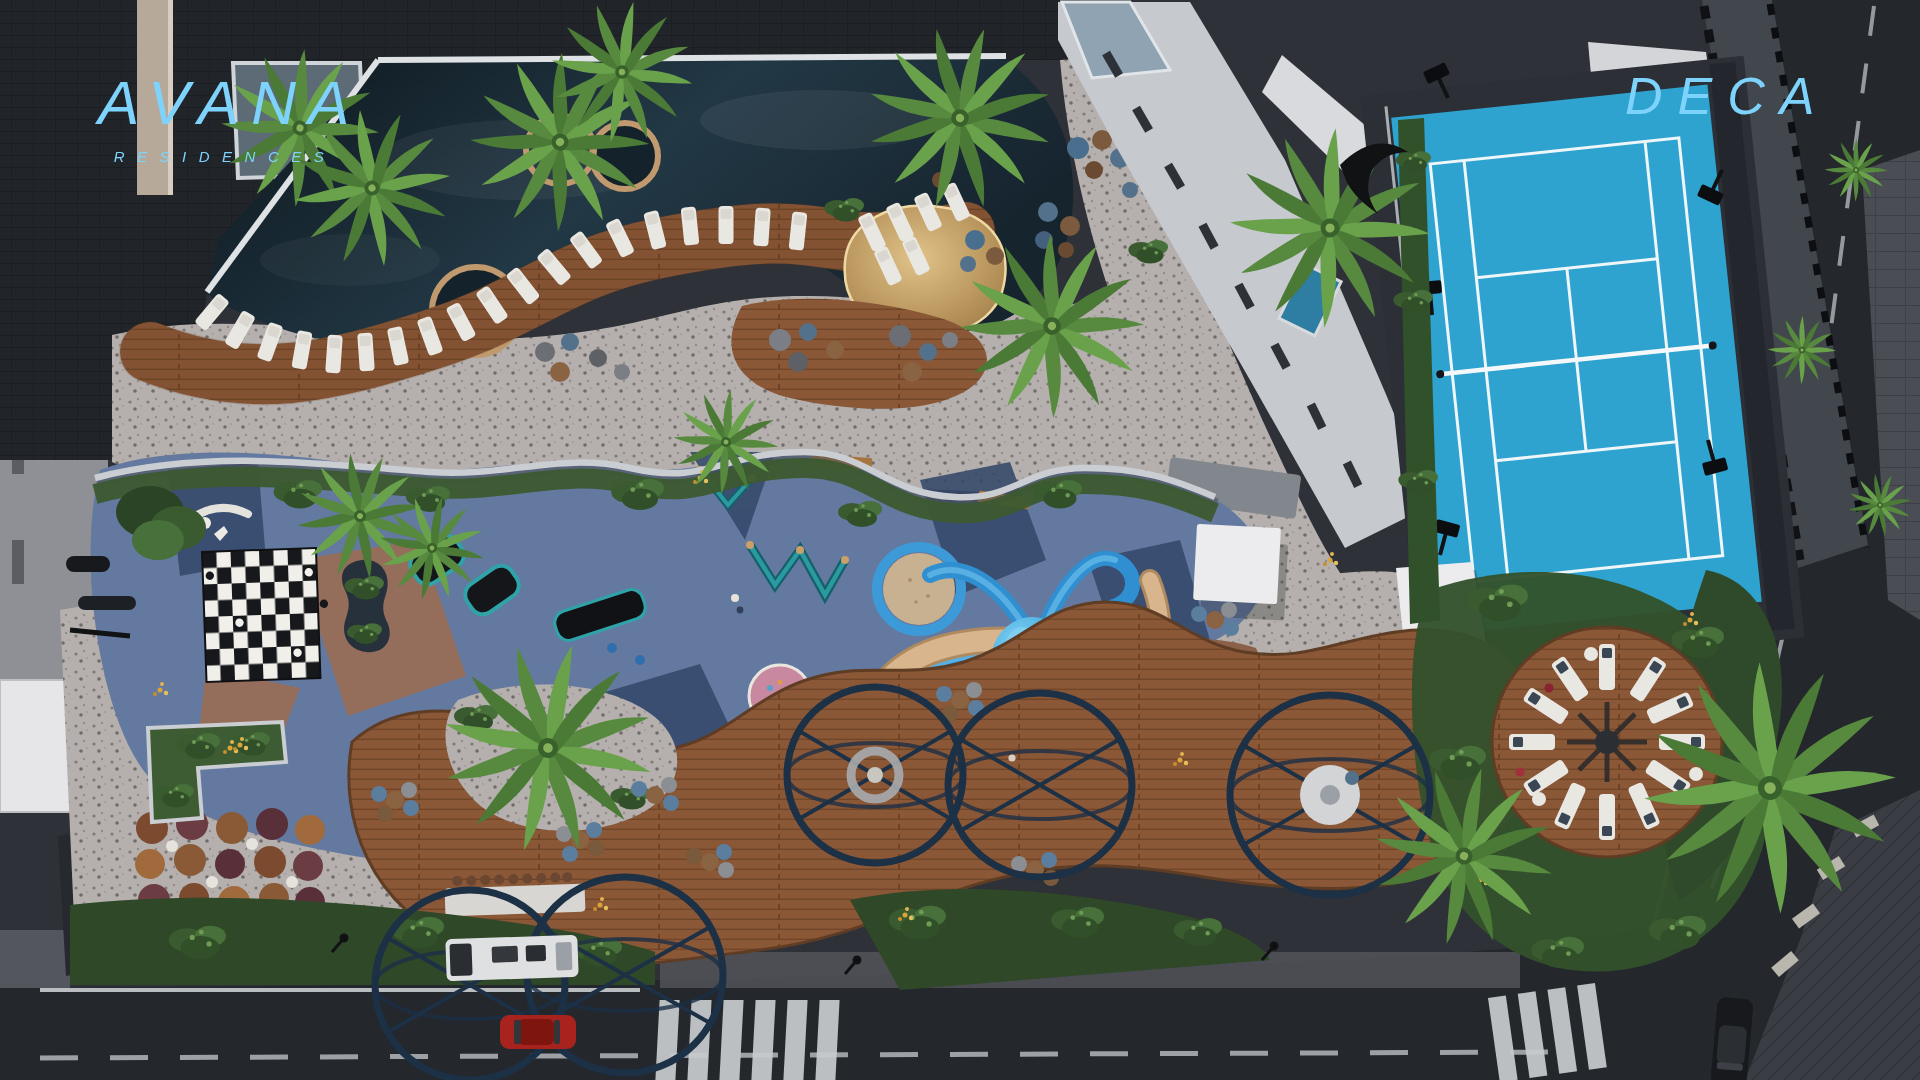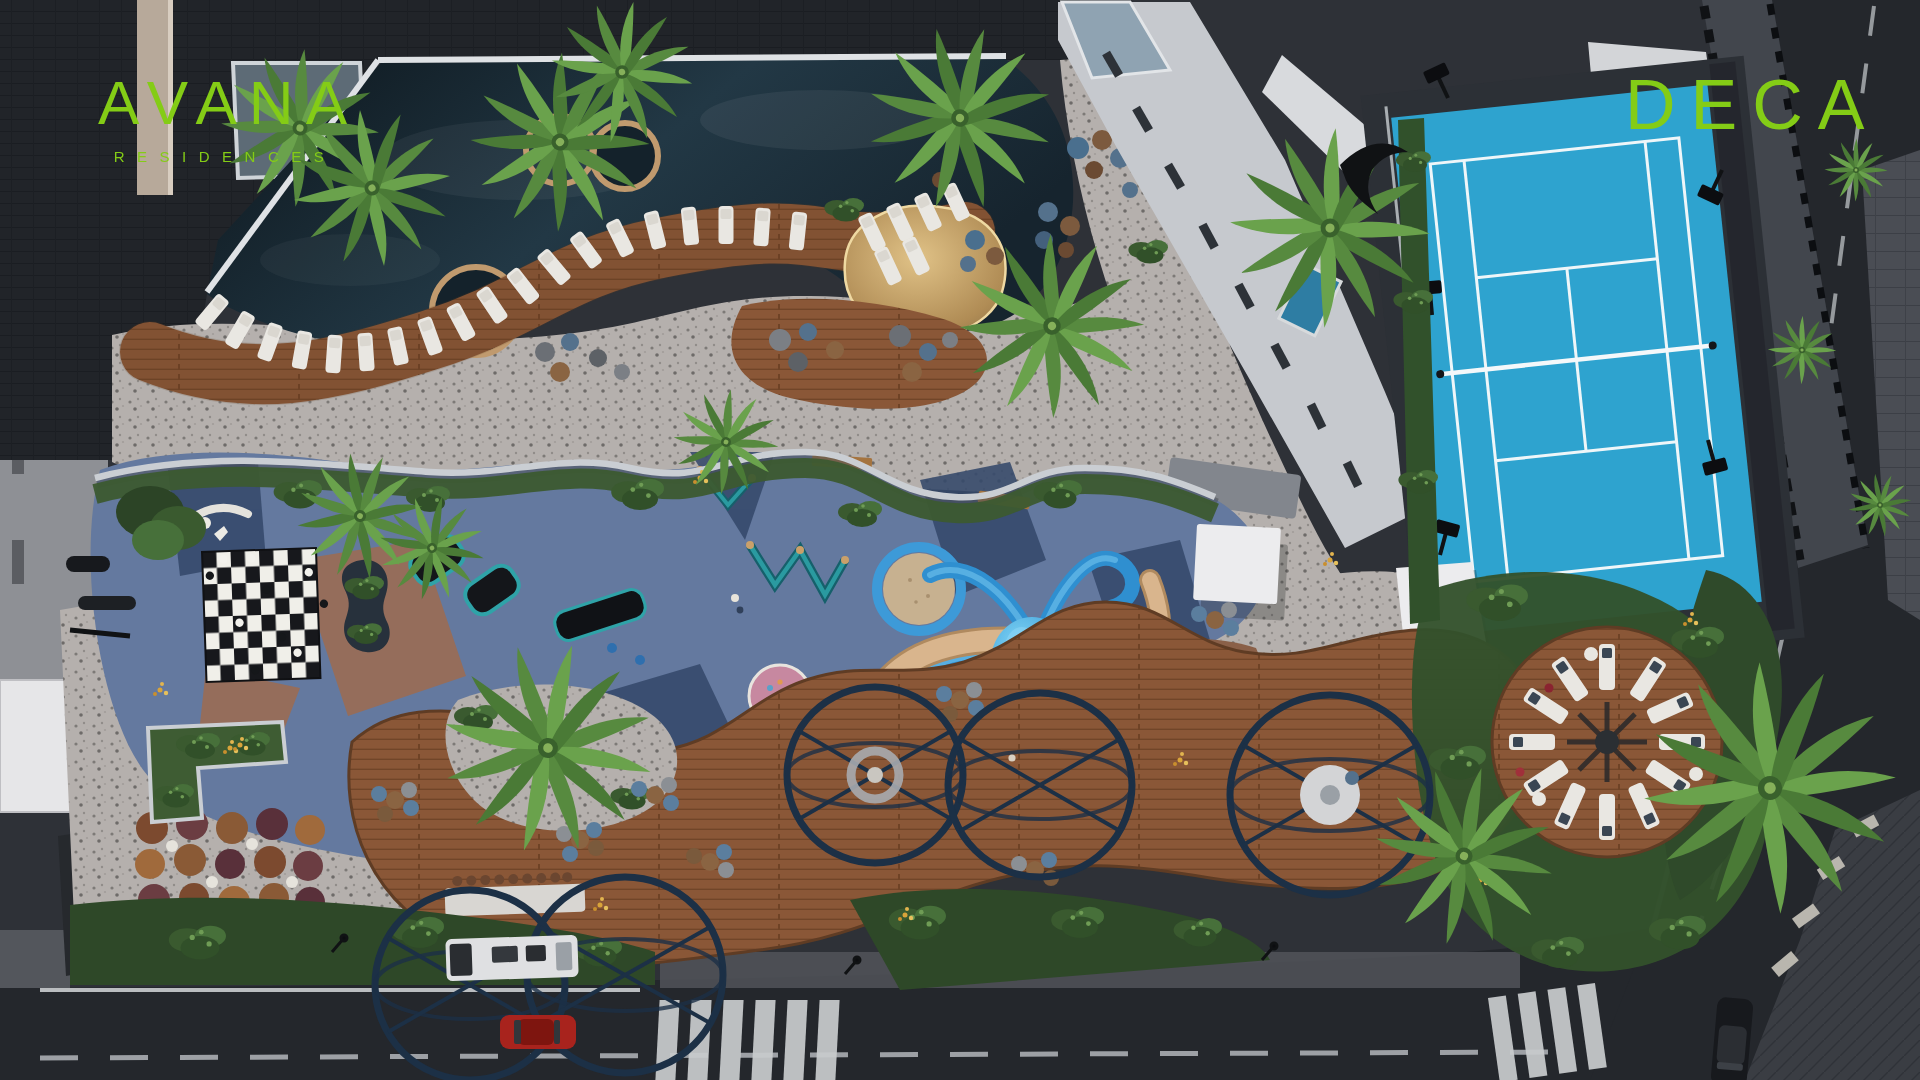--- a/index.html
+++ b/index.html
@@ -1,25 +1,25 @@
 <!DOCTYPE html>
 <html><head>
 <meta charset="utf-8">
 <style>
   html,body{margin:0;padding:0;background:#17191d;}
   .stage{position:relative;width:1920px;height:1080px;overflow:hidden;background:#2c2f35;
          font-family:"Liberation Sans", sans-serif;}
   .stage svg{position:absolute;left:0;top:0;}
-  .logo{position:absolute;color:#84cc16;z-index:10;}
+  .logo{position:absolute;color:#7dd3fc;z-index:10;font-style:italic;}
   .logo .title{font-weight:200;line-height:1;}
   .avana{left:86px;top:72px;text-align:center;width:266px;}
   .avana .title{font-size:62px;letter-spacing:12px;margin-left:12px;}
   .avana .subtitle{font-size:15px;letter-spacing:12.5px;margin-top:14px;margin-left:12px;font-weight:300;text-align:center;}
   .deca{left:1610px;top:70px;width:260px;}
-  .deca .title{font-size:70px;letter-spacing:15px;margin-left:15px;}
+  .deca .title{font-size:52px;letter-spacing:15px;margin-left:15px;}
 </style>
 </head>
 <body>
 
 <div class="stage">
 <svg width="1920" height="1080" viewBox="0 0 1920 1080">
 <defs>
   <linearGradient id="waterG" x1="0" y1="0" x2="1" y2="0.4">
     <stop offset="0" stop-color="#0c151b"></stop>
           <stop offset="0.55" stop-color="#223845"></stop>

